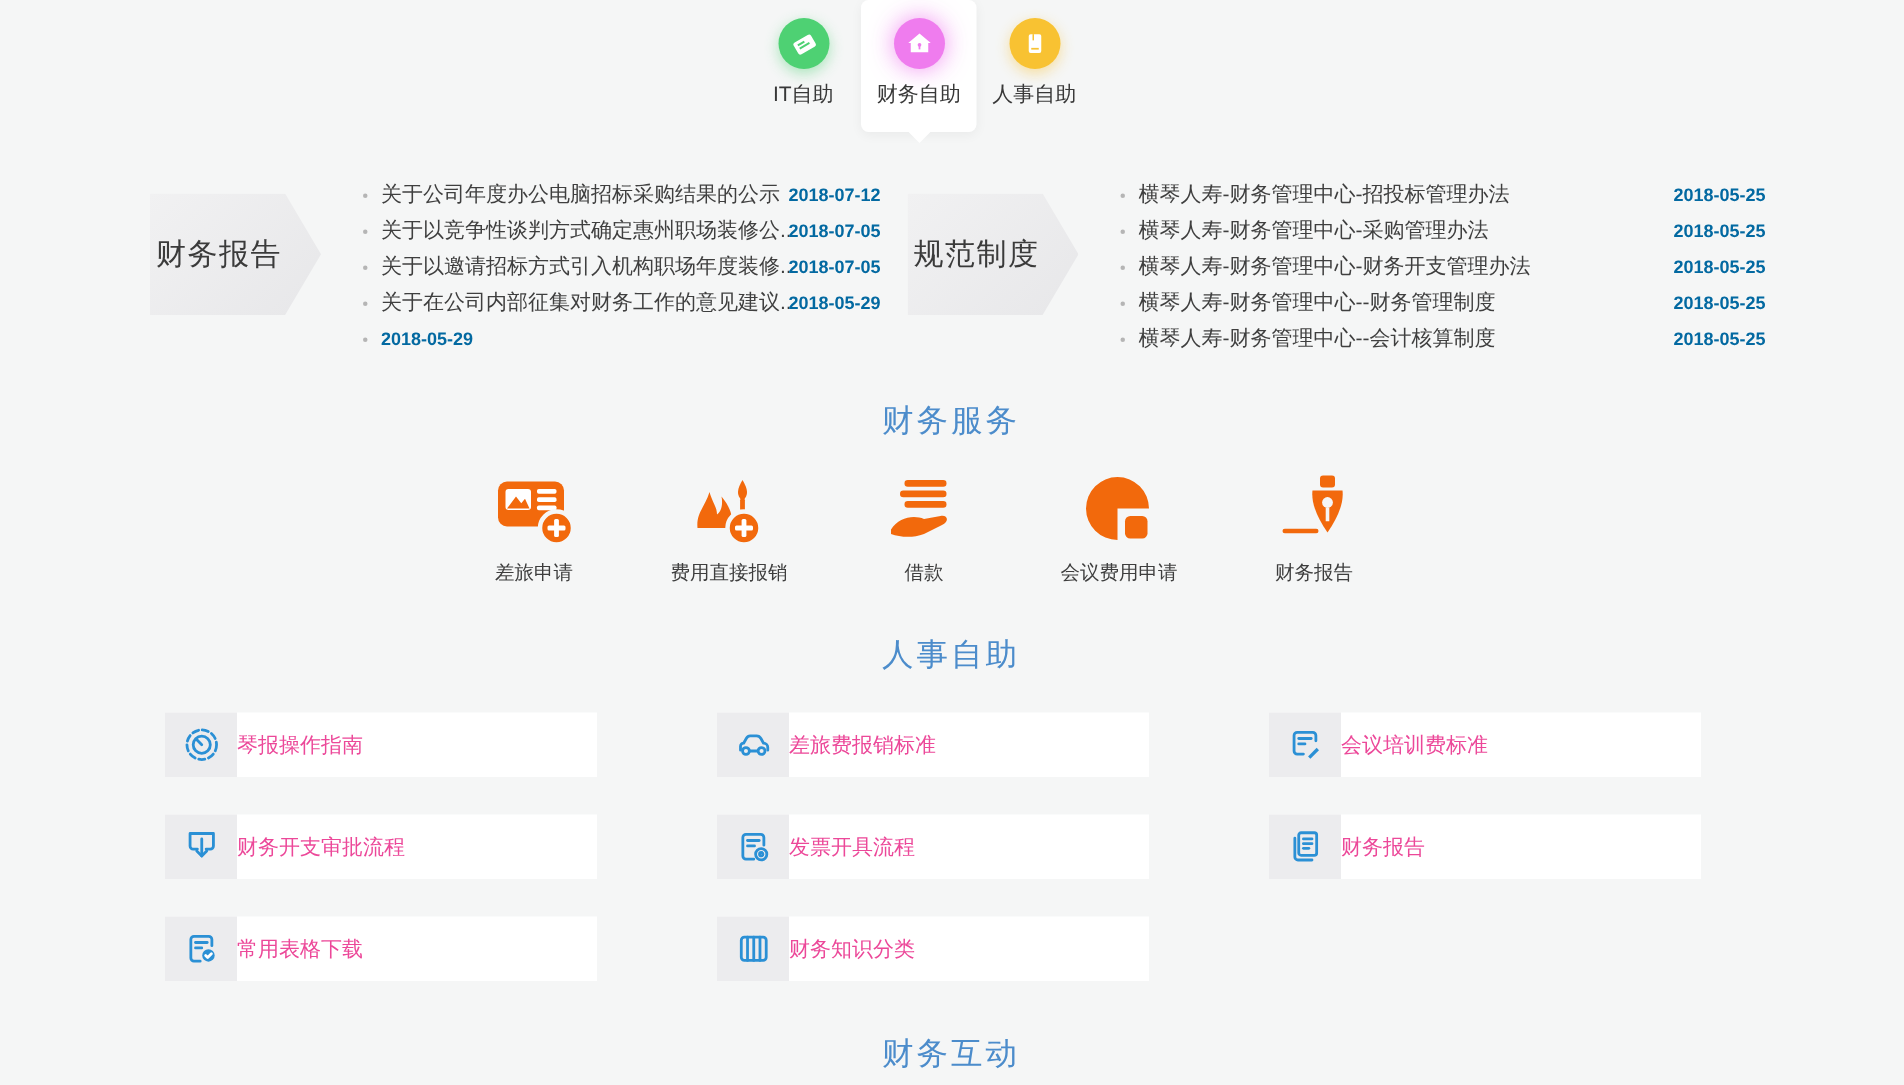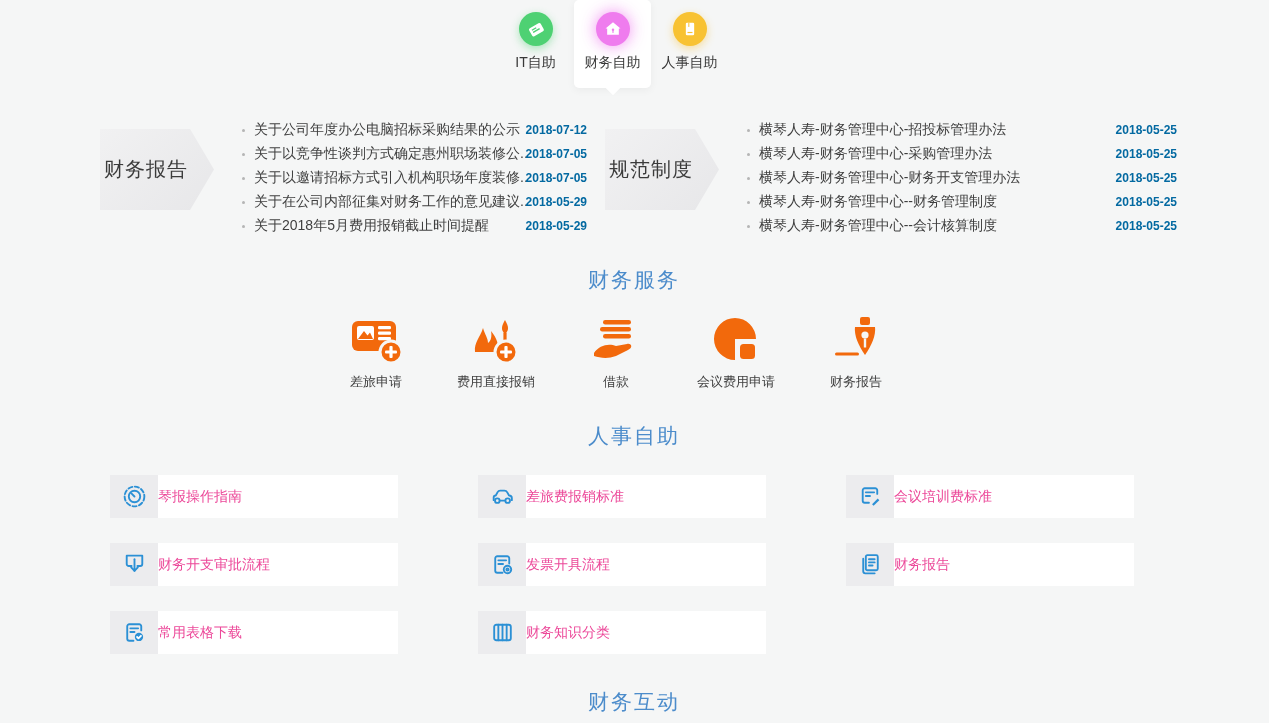--- a/index.html
+++ b/index.html
@@ -36,21 +36,21 @@
   .item-title{flex:1;font-size:14px;color:#3f3f3f;white-space:nowrap;overflow:hidden;cursor:pointer;}
   .item-date{font-size:12px;color:#0369a1;font-weight:bold;}
   
   .sec{position:absolute;left:245px;width:778px;display:flex;align-items:center;flex-direction:column;}
   .sec-line{flex:1;height:2px;background:#b5d3f0;}
   .sec-title{margin:0 13px;font-size:21px;color:#4c8ccb;letter-spacing:2px;white-space:nowrap;}
   #sec-services{top:266px;}
   #sec-query{top:422px;}
   #sec-interaction{top:688px;}
   
-  .services{position:absolute;top:314px;left:296px;width:640px;display:flex;justify-content:center;}
+  .services{position:absolute;top:314px;left:296px;width:640px;display:flex;justify-content:space-between;}
   .service{width:120px;text-align:center;cursor:pointer;}
   .service svg{display:block;margin:0 auto;}
   .s-label{display:block;margin-top:7px;font-size:13px;color:#3e3e3e;}
   
   .grid{position:absolute;top:475px;left:110px;width:1024px;display:grid;grid-template-columns:repeat(3,288px);column-gap:80px;row-gap:25px;}
   .qcard{height:43px;background:#fff;display:flex;align-items:center;cursor:pointer;}
   .qicon{width:48px;height:43px;background:#ececee;display:flex;align-items:center;justify-content:center;flex-shrink:0;}
   .qicon svg{stroke:#2b90d5;fill:none;stroke-width:1.8;stroke-linecap:round;stroke-linejoin:round;}
   .qlabel{font-size:14px;color:#ec4899;}
 </style>
@@ -110,21 +110,20 @@
       <span class="item-title">关于以邀请招标方式引入机构职场年度装修...</span>
       <span class="item-date">2018-07-05</span>
     </li>
     <li class="list-item">
       <span class="dot"></span>
       <span class="item-title">关于在公司内部征集对财务工作的意见建议...</span>
       <span class="item-date">2018-05-29</span>
     </li>
     <li class="list-item">
       <span class="dot"></span>
-      <span class="item-title">关于2018年5月费用报销截止时间提醒</span>
       <span class="item-date">2018-05-29</span>
     </li>
   </ul>
 </div>
 
 <div class="panel regulations">
   <div class="panel-label">规范制度</div>
   <ul class="panel-list">
     <li class="list-item">
       <span class="dot"></span>

